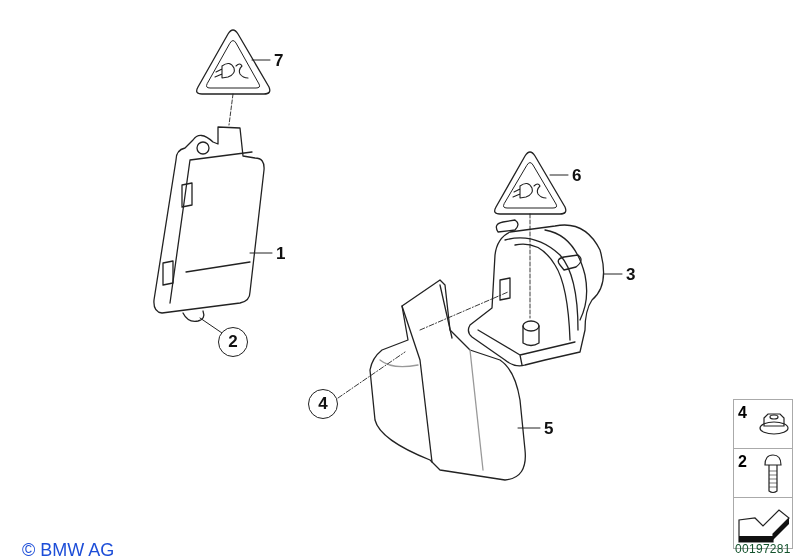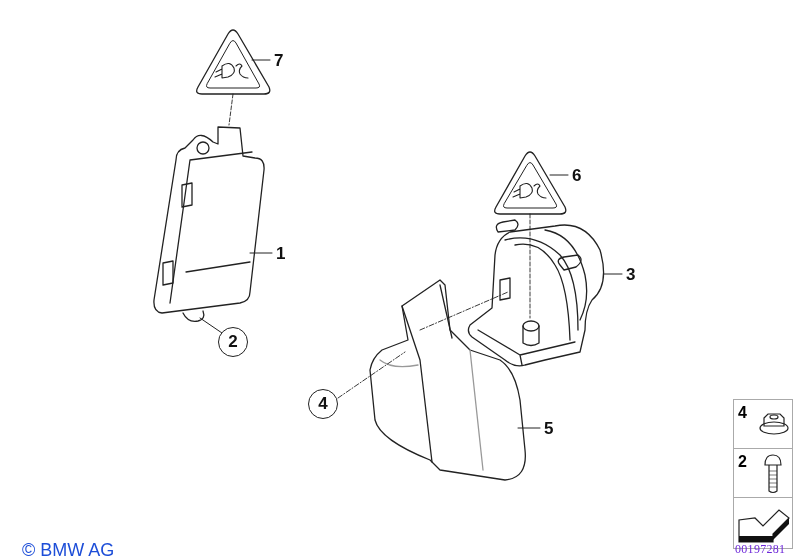--- a/index.html
+++ b/index.html
@@ -5,21 +5,21 @@
   html,body{margin:0;padding:0;background:#fff;}
   body{width:799px;height:559px;position:relative;overflow:hidden;font-family:"Liberation Sans",sans-serif;}
   svg.diagram{position:absolute;left:0;top:0;}
   .lbl{position:absolute;font-weight:bold;font-size:17px;color:#111;line-height:1;}
   .circ{position:absolute;width:30px;height:30px;border:1.6px solid #222;border-radius:50%;display:flex;align-items:center;justify-content:center;font-weight:bold;font-size:17px;color:#111;box-sizing:border-box;background:#fff;}
   .legend{position:absolute;left:733px;top:399px;width:58px;border:1px solid #aaa;}
   .legend .cell{height:48px;border-bottom:1px solid #aaa;position:relative;}
   .legend .cell:last-child{border-bottom:none;height:50px;}
   .legend .num{position:absolute;left:4px;top:4px;font-weight:bold;font-size:16px;}
   .legend svg{position:absolute;}
-  .imgno{position:absolute;left:735px;top:542px;font-size:12px;color:#6d28d9;letter-spacing:0.3px;font-family:Liberation Serif, serif;}
+  .imgno{position:absolute;left:735px;top:542px;font-size:12px;color:#14532d;letter-spacing:0.3px;}
   .copy{position:absolute;left:22px;top:540px;font-size:18px;font-weight:normal;color:#1d4ed8;}
 </style>
 </head>
 <body>
 
 <svg class="diagram" width="799" height="559" viewBox="0 0 799 559">
   <g fill="none" stroke="#222" stroke-width="1.3" stroke-linejoin="round" stroke-linecap="round">
 
     <g>
       <path d="M228 34 Q233 26 238 34 L269 87 Q272 94 264 94 L202 94 Q194 94 198 87 Z"></path>

